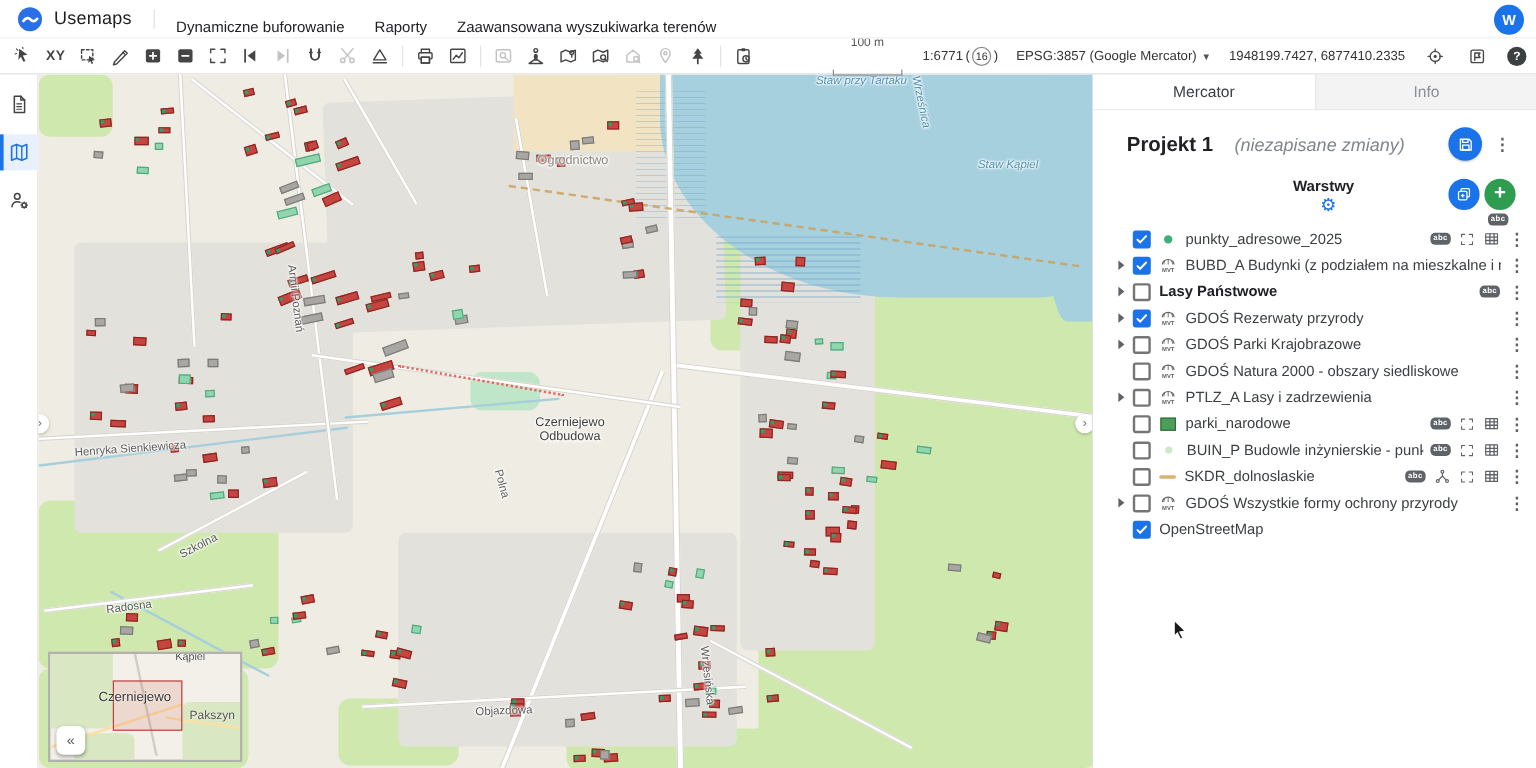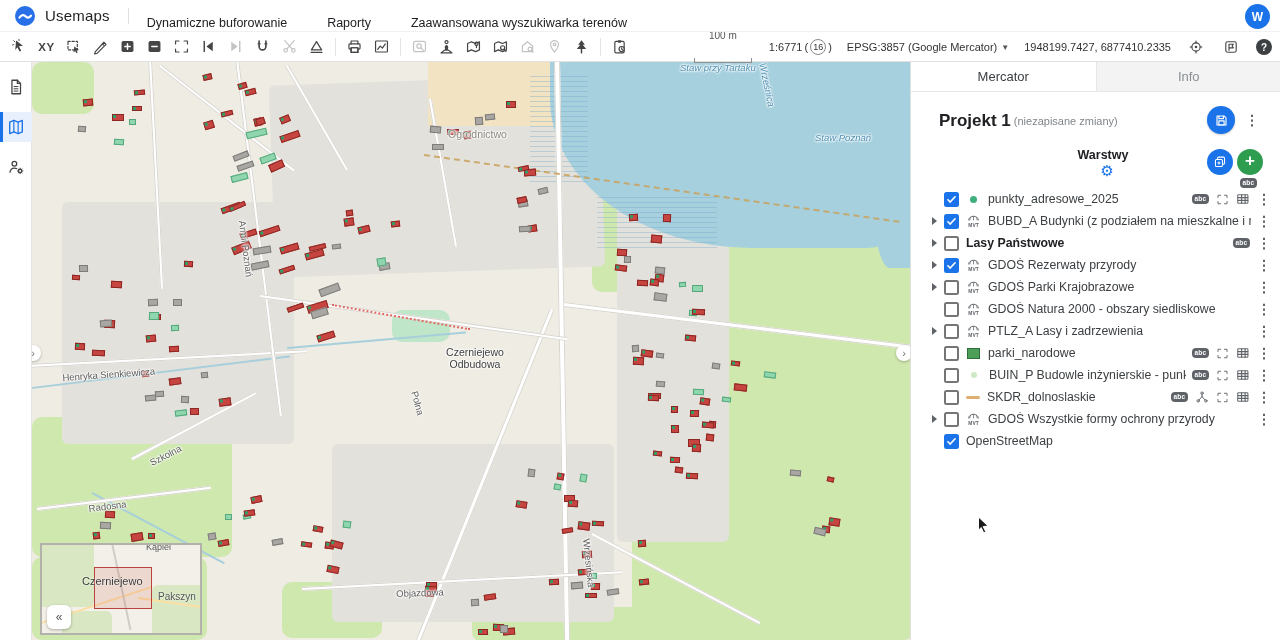--- a/index.html
+++ b/index.html
@@ -5,21 +5,21 @@
   *{margin:0;padding:0;box-sizing:border-box;}
   html,body{width:1280px;height:640px;overflow:hidden;font-family:"Liberation Sans",sans-serif;background:#fff;}
   #app{position:relative;width:1280px;height:640px;overflow:hidden;background:#fff;}
   .abs{position:absolute;}
 
   
   #topbar{position:absolute;left:0;top:0;width:1280px;height:32px;background:#fff;display:flex;align-items:center;border-bottom:1px solid #f1f1f1;z-index:50;}
   #logo{width:22px;height:22px;margin-left:14px;flex:0 0 auto;}
   #brand{font-size:15px;font-weight:400;color:#1f1f1f;margin-left:9px;letter-spacing:.2px;}
   .vdiv{width:1px;height:16px;background:#e0e0e0;margin:0 18px;}
-  #menu{display:flex;gap:40px;margin-top:14px;}
+  #menu{display:flex;gap:25px;margin-top:14px;}
   #menu .menu-item{font-size:12.5px;color:#202124;cursor:pointer;white-space:nowrap;}
   #avatar{position:absolute;right:10px;top:4px;width:25px;height:25px;border-radius:50%;background:#1a73e8;color:#fff;font-size:12px;font-weight:700;display:flex;align-items:center;justify-content:center;}
 
   
   #toolbar{position:absolute;left:0;top:32px;width:1280px;height:30px;background:#fff;border-bottom:1px solid #e2e2e2;display:flex;align-items:center;z-index:49;}
   #tools{display:flex;align-items:center;margin-left:6px;}
   .tool{width:27px;height:26px;display:flex;align-items:center;justify-content:center;color:#454545;cursor:pointer;flex:0 0 auto;}
   .tool.disabled{color:#c3c3c3;cursor:default;}
   .tool svg{display:block;}
   .tdiv{width:1px;height:18px;background:#e4e4e4;margin:0 5px;flex:0 0 auto;}
@@ -72,21 +72,21 @@
 
   
   #panel{position:absolute;left:910px;top:62px;width:370px;height:578px;background:#fff;border-left:1px solid #e0e0e0;z-index:40;}
   #tabs{position:absolute;left:0;top:0;width:370px;height:30px;display:flex;background:#f3f3f3;border-bottom:1px solid #e6e6e6;}
   .tab{flex:1;display:flex;align-items:center;justify-content:center;font-size:13px;color:#8a8f94;cursor:pointer;border-left:1px solid #e6e6e6;}
   .tab:first-child{border-left:none;}
   .tab.active{background:#fff;color:#3c4043;}
   #panel-body{position:absolute;left:0;top:30px;width:370px;height:548px;background:#fff;}
   #project-row{position:absolute;left:28px;right:14px;top:14px;height:30px;display:flex;align-items:center;}
   #project-title{font-size:17px;font-weight:700;color:#202124;}
-  #project-status{font-size:11px;color:#80868b;margin-left:3px;}
+  #project-status{font-size:15px;font-style:italic;color:#80868b;margin-left:18px;}
   #save-btn{position:absolute;right:32px;top:0;width:28px;height:28px;border-radius:50%;background:#1a73e8;display:flex;align-items:center;justify-content:center;cursor:pointer;box-shadow:0 1px 2px rgba(0,0,0,.2);}
   .kebab{color:#5f6368;font-size:14px;font-weight:700;cursor:pointer;line-height:14px;}
   #project-row .kebab{position:absolute;right:8px;top:7px;}
   #layers-row{position:absolute;left:28px;right:14px;top:56px;height:28px;display:flex;align-items:center;flex-direction:column;}
   #layers-heading{font-size:12.5px;font-weight:700;color:#202124;}
   #layers-gear{color:#1a73e8;font-size:15px;margin-left:8px;cursor:pointer;}
   #group-btn{position:absolute;right:34px;top:1px;width:26px;height:26px;border-radius:50%;background:#1a73e8;display:flex;align-items:center;justify-content:center;cursor:pointer;}
   #add-btn{position:absolute;right:4px;top:1px;width:26px;height:26px;border-radius:50%;background:#2e9d50;display:flex;align-items:center;justify-content:center;cursor:pointer;color:#fff;font-size:17px;font-weight:700;padding-bottom:2px;}
   .abc{display:inline-block;background:#5f6368;color:#fff;font-size:6.5px;font-weight:700;padding:1.5px 2.5px;border-radius:4px;letter-spacing:.3px;line-height:6.5px;}
   #top-abc{position:absolute;right:24px;top:86px;}
@@ -715,21 +715,21 @@
           <div class="adot"></div>
         </div>
         <div class="bld" style="left:269.05919813364744px;top:479.7349374126643px;width:11.457819421775639px;height:5.399823759216815px;background:#c64540;border:1px solid #8d2723;transform:rotate(7.384880933910608deg)">
           <div class="adot"></div>
         </div>
         <div class="bld" style="left:295.24183832108974px;top:503.54811241850257px;width:12.267385595478117px;height:6.890047969296575px;background:#c64540;border:1px solid #8d2723;transform:rotate(11.606941520236433deg)">
           <div class="adot"></div>
         </div>
         <div class="mlabel lbl-gray" style="left:416px;top:66px;transform:rotate(0deg)">Ogrodnictwo</div>
         <div class="mlabel lbl-water" style="left:648px;top:0px;transform:rotate(0deg);width:60px">Staw przy Tartaku</div>
-        <div class="mlabel lbl-water" style="left:783px;top:70px;transform:rotate(0deg)">Staw Poznań</div>
+        <div class="mlabel lbl-water" style="left:783px;top:70px;transform:rotate(0deg)">Staw Kąpiel</div>
         <div class="mlabel lbl-water" style="left:736px;top:0px;transform:rotate(78deg)">Wrześnica</div>
         <div class="mlabel " style="left:216px;top:158px;transform:rotate(83deg)">Armii Poznań</div>
         <div class="mlabel " style="left:30px;top:310px;transform:rotate(-4deg)">Henryka Sienkiewicza</div>
         <div class="mlabel lbl-place" style="left:408px;top:284px;transform:rotate(0deg);width:70px">Czerniejewo Odbudowa</div>
         <div class="mlabel " style="left:56px;top:441px;transform:rotate(-7deg)">Radosna</div>
         <div class="mlabel " style="left:116px;top:396px;transform:rotate(-27deg)">Szkolna</div>
         <div class="mlabel " style="left:364px;top:526px;transform:rotate(-2deg)">Objazdowa</div>
         <div class="mlabel " style="left:560px;top:476px;transform:rotate(84deg)">Wrzesińska</div>
         <div class="mlabel " style="left:388px;top:328px;transform:rotate(75deg)">Polna</div>
       </div>

